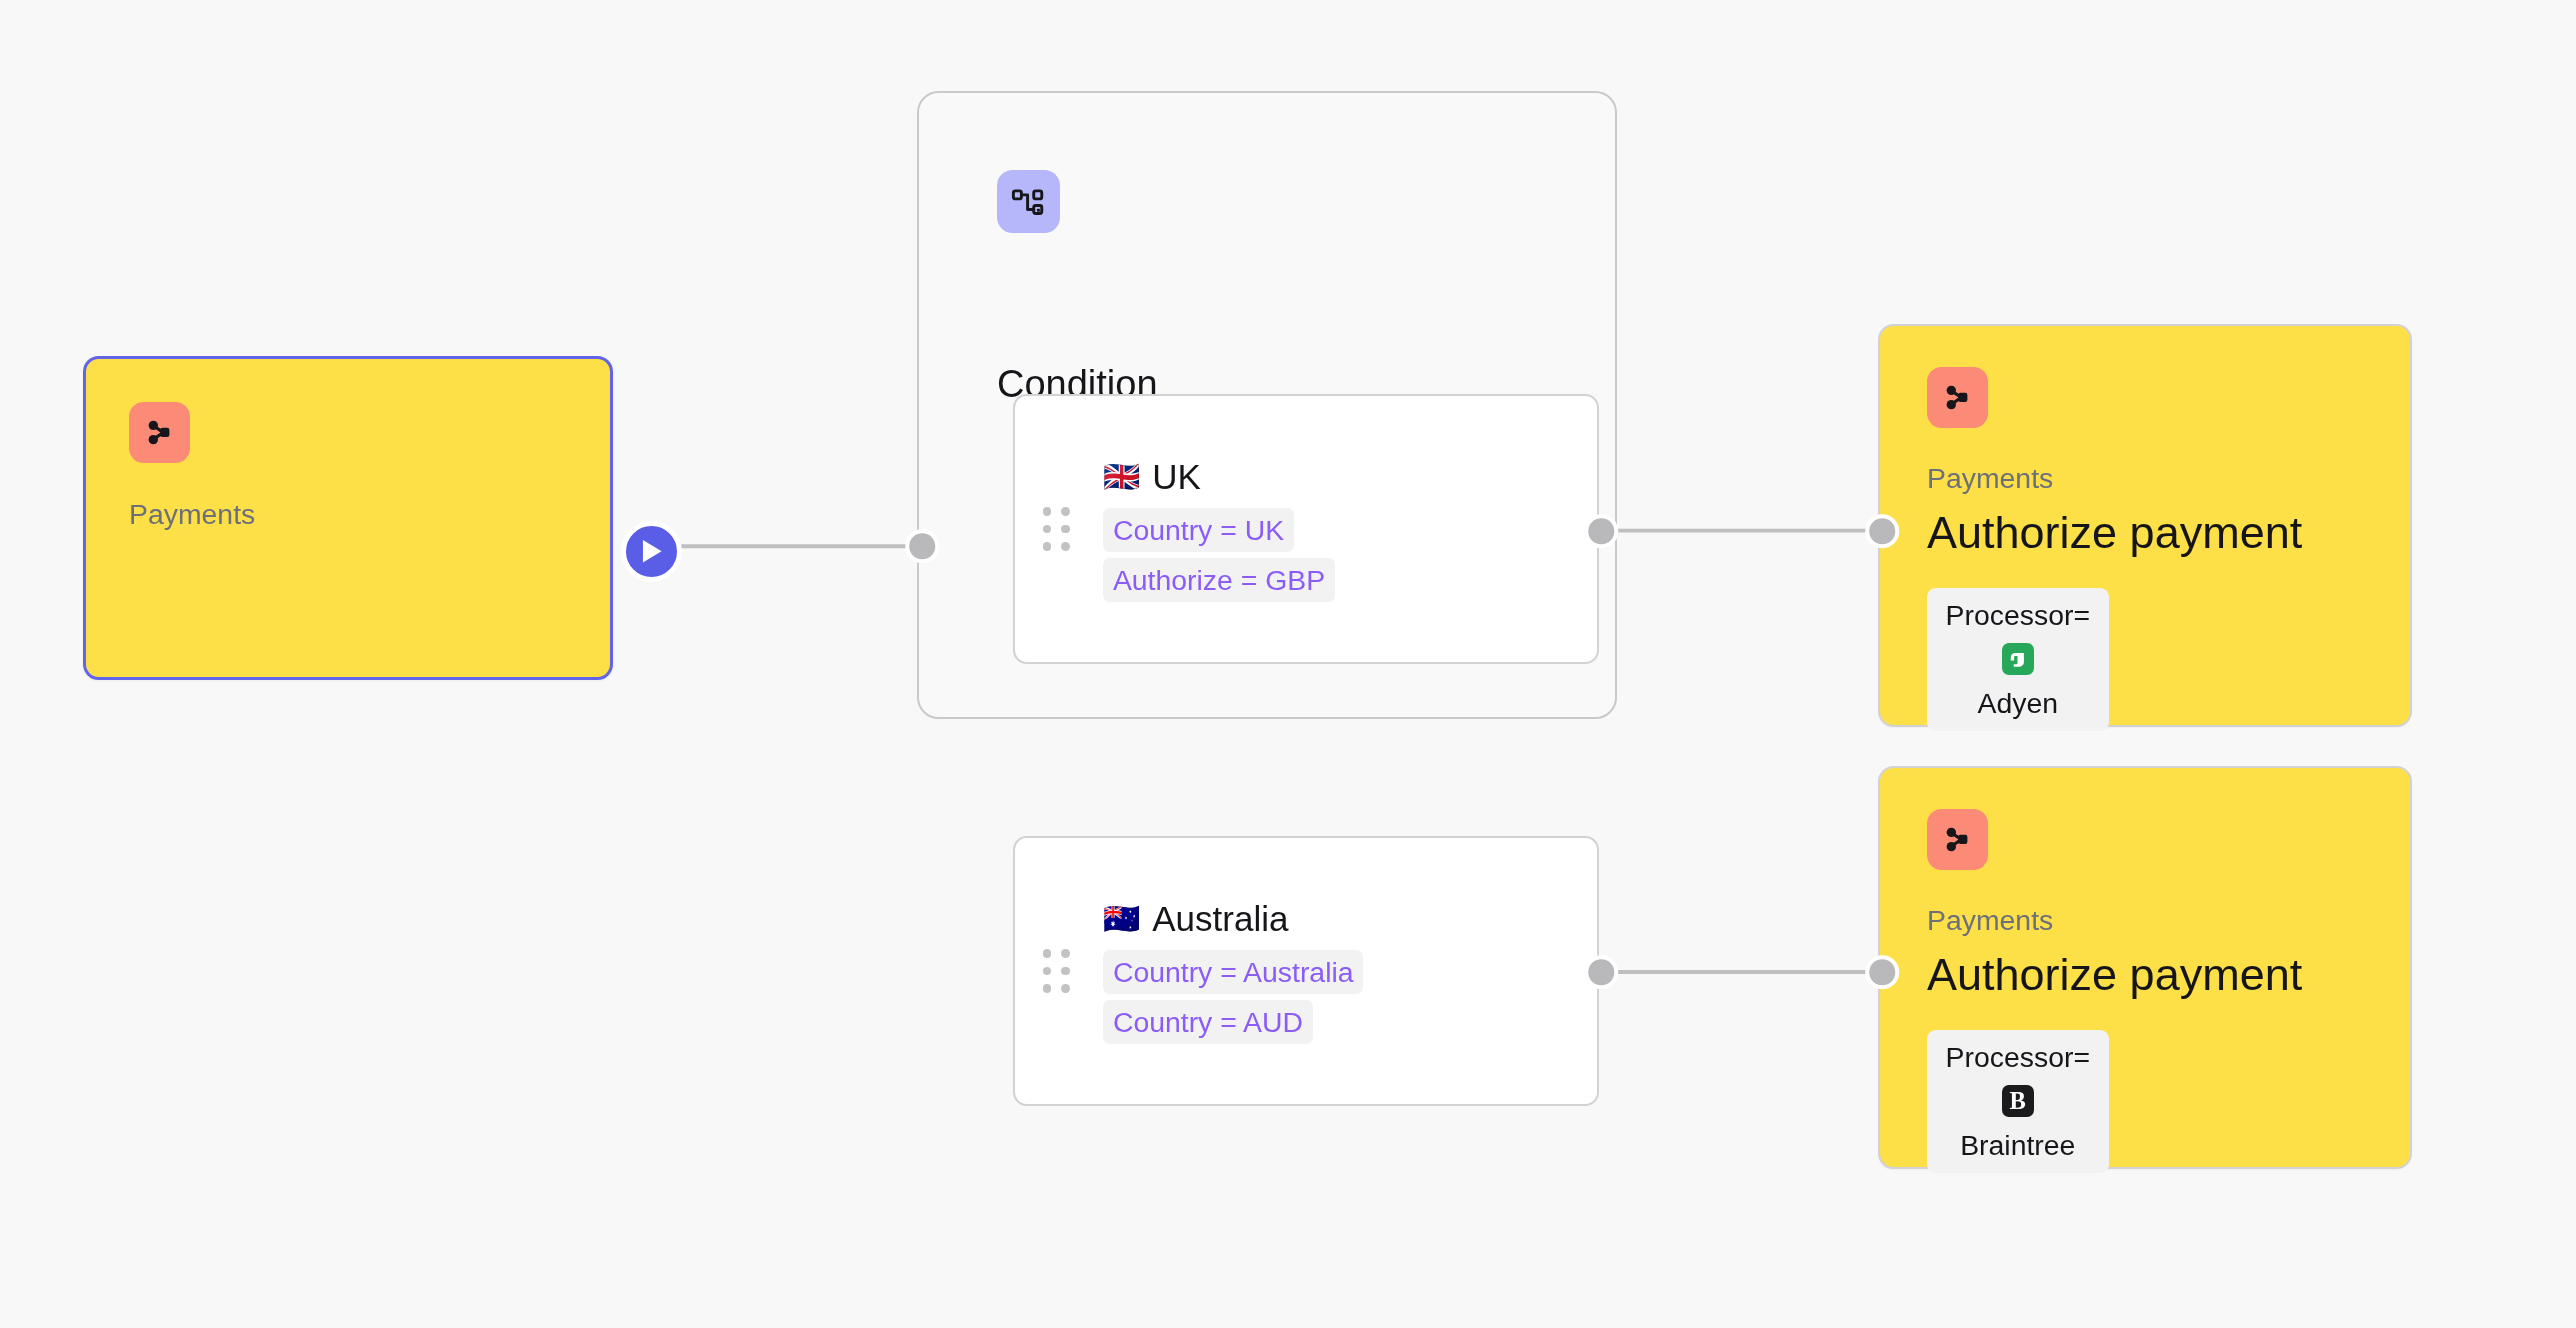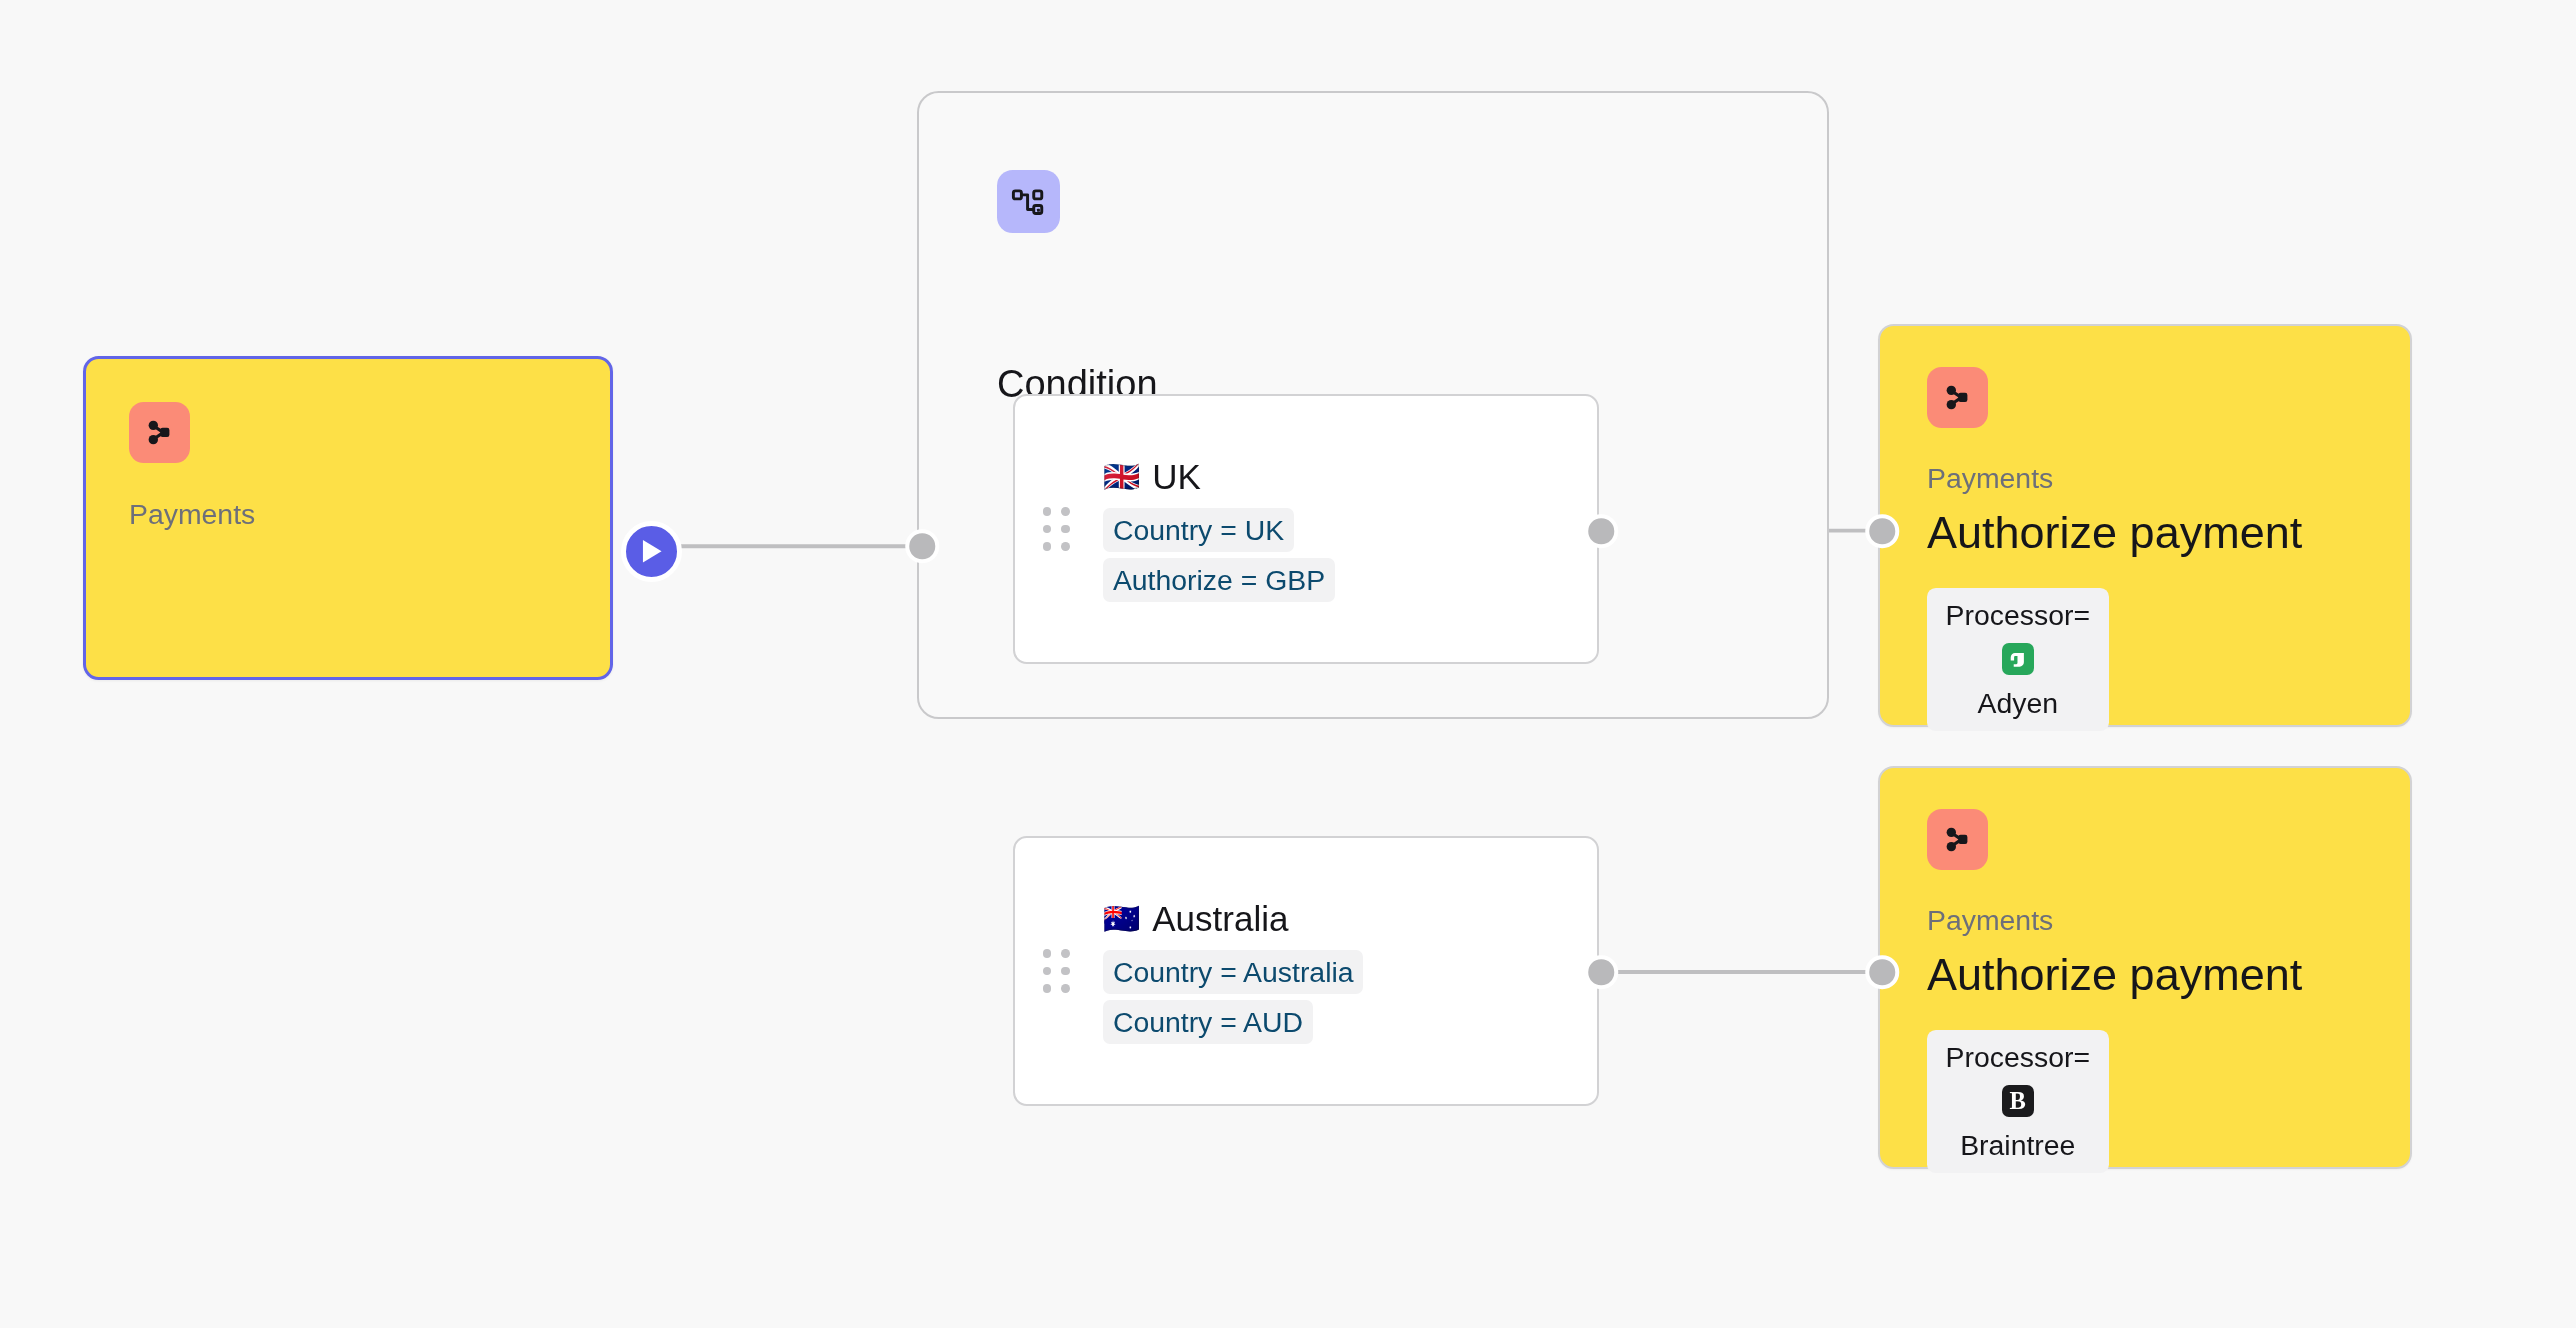--- a/index.html
+++ b/index.html
@@ -78,21 +78,21 @@
     color: #16161a;
     line-height: 1.15;
     white-space: nowrap;
   }
 
   
   #condition-group {
     position: absolute;
     left: 917px;
     top: 91px;
-    width: 912px;
+    width: 700px;
     height: 628px;
     background: #f9f9f9;
     border: 2px solid #c9c9cb;
     border-radius: 21.6px;
     box-sizing: border-box;
   }
   #condition-header {
     position: absolute;
     left: 78px;
     top: 77px;
@@ -159,21 +159,21 @@
   .flag { font-size: 30px; line-height: 1; }
   .pill-row { display: flex; }
   .pill {
     display: inline-flex;
     align-items: center;
     gap: 9.8px;
     background: #f2f2f3;
     border-radius: 6.9px;
     padding: 3.9px 9.8px;
     font-size: 28.4px;
-    color: #0c4a6e;
+    color: #8b5cf6;
     line-height: 1.28;
     white-space: nowrap;
   }
 
   
   .proc-pill {
     display: inline-flex;
     align-items: center;
     background: #f2f2f3;
     border-radius: 8.8px;

